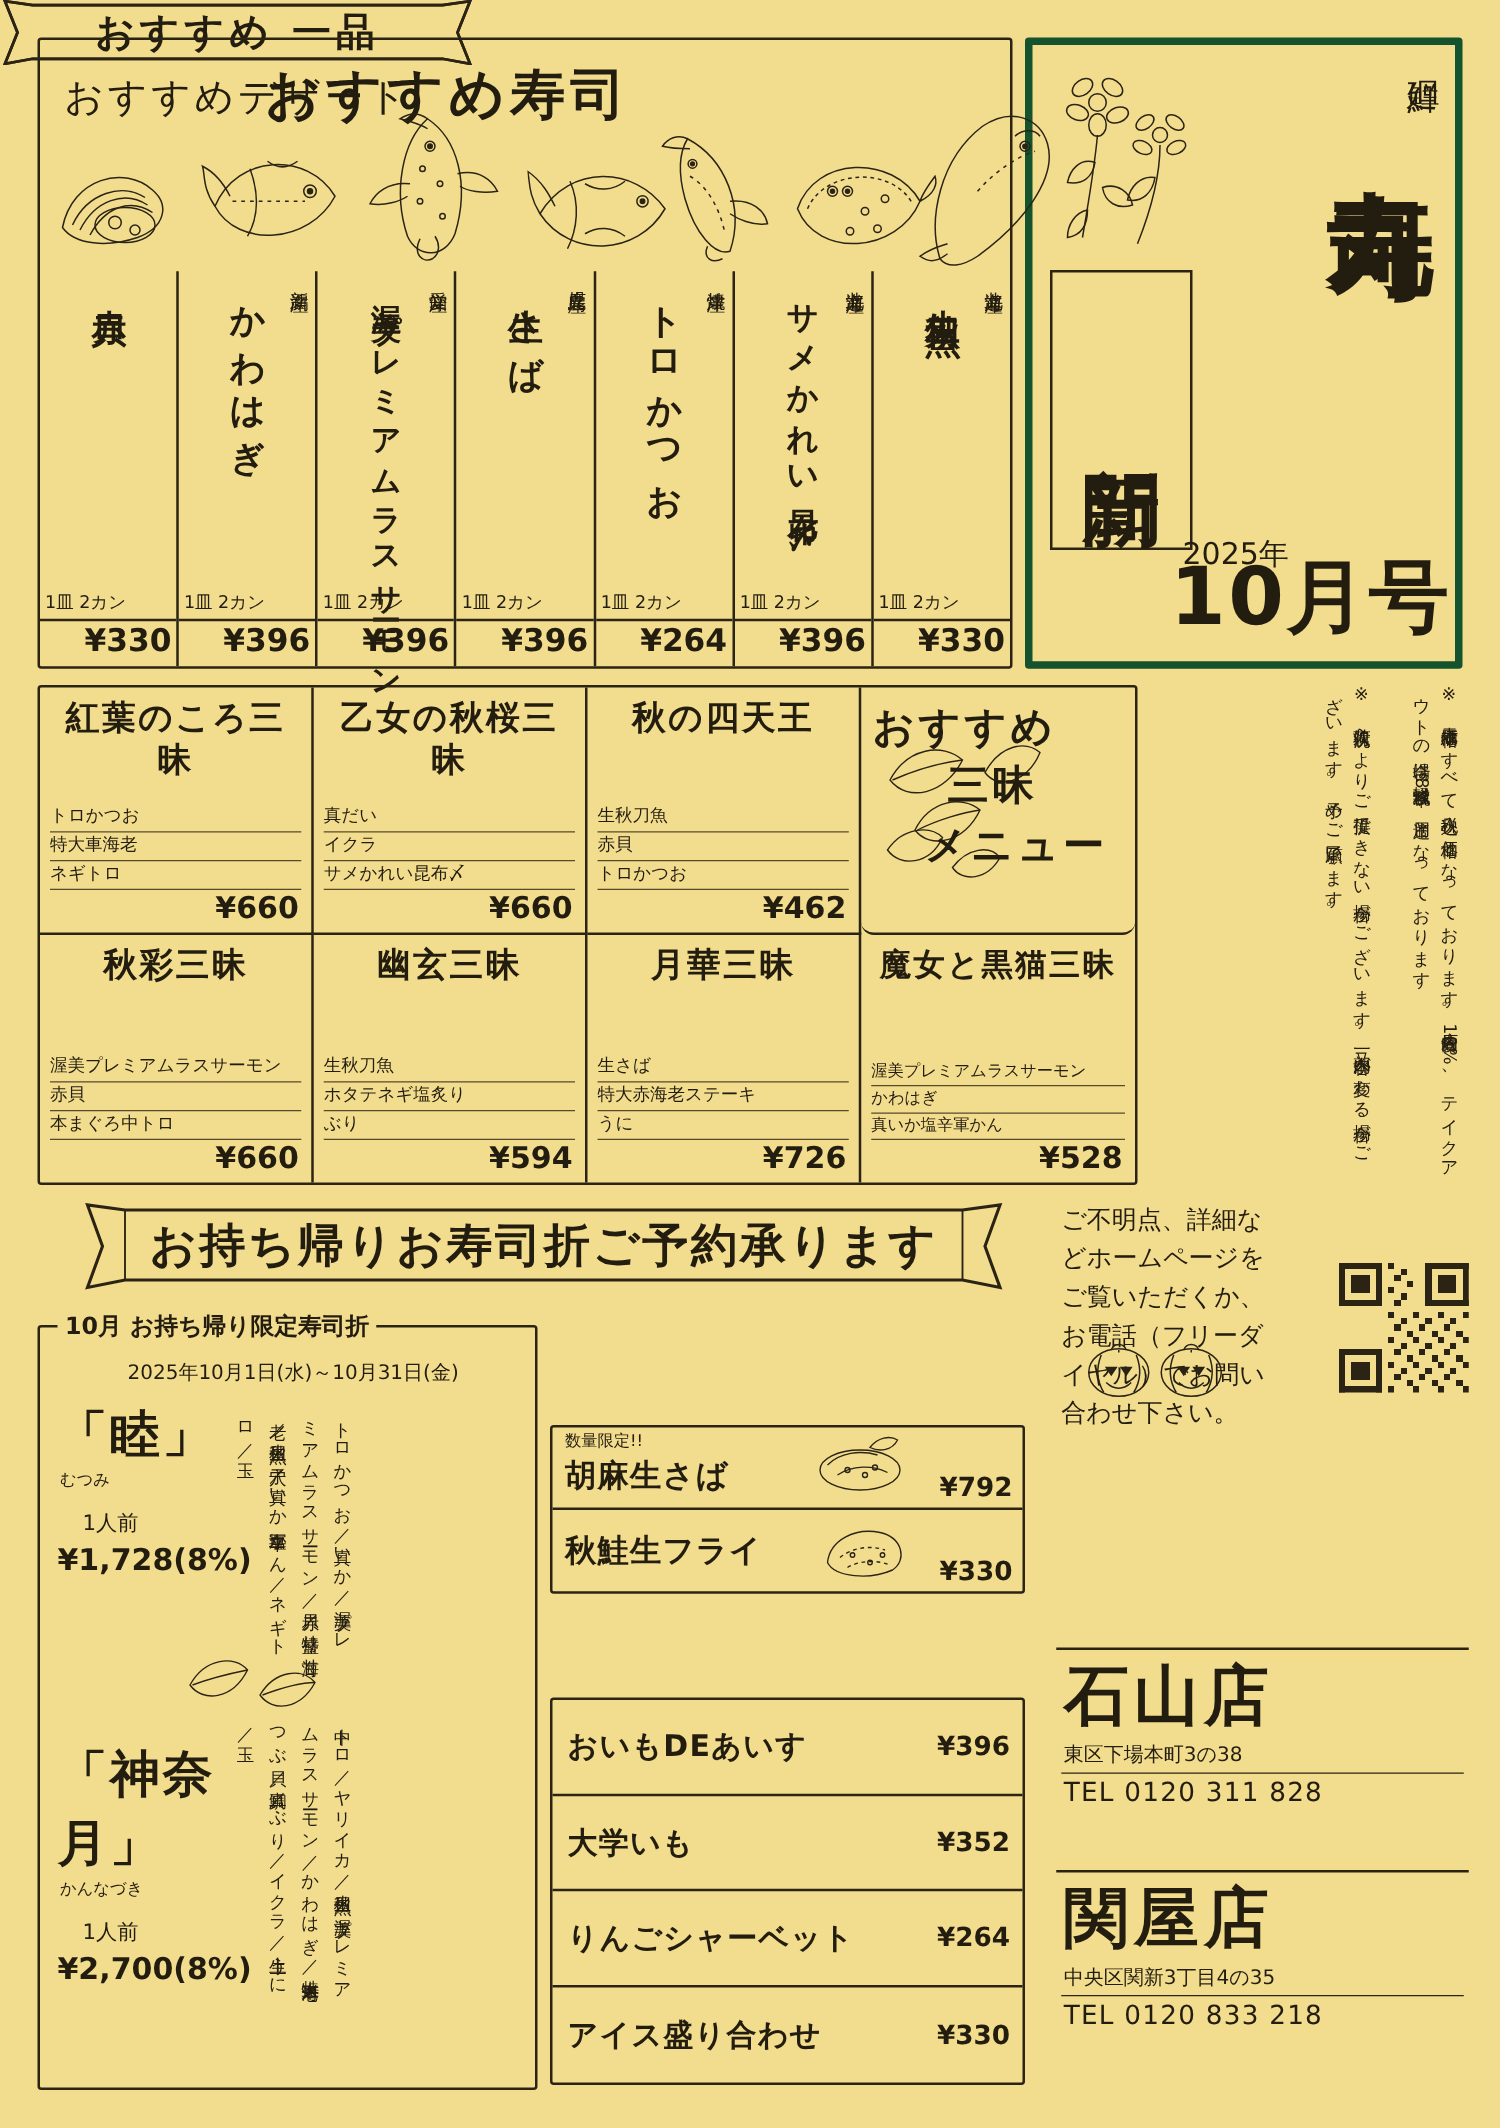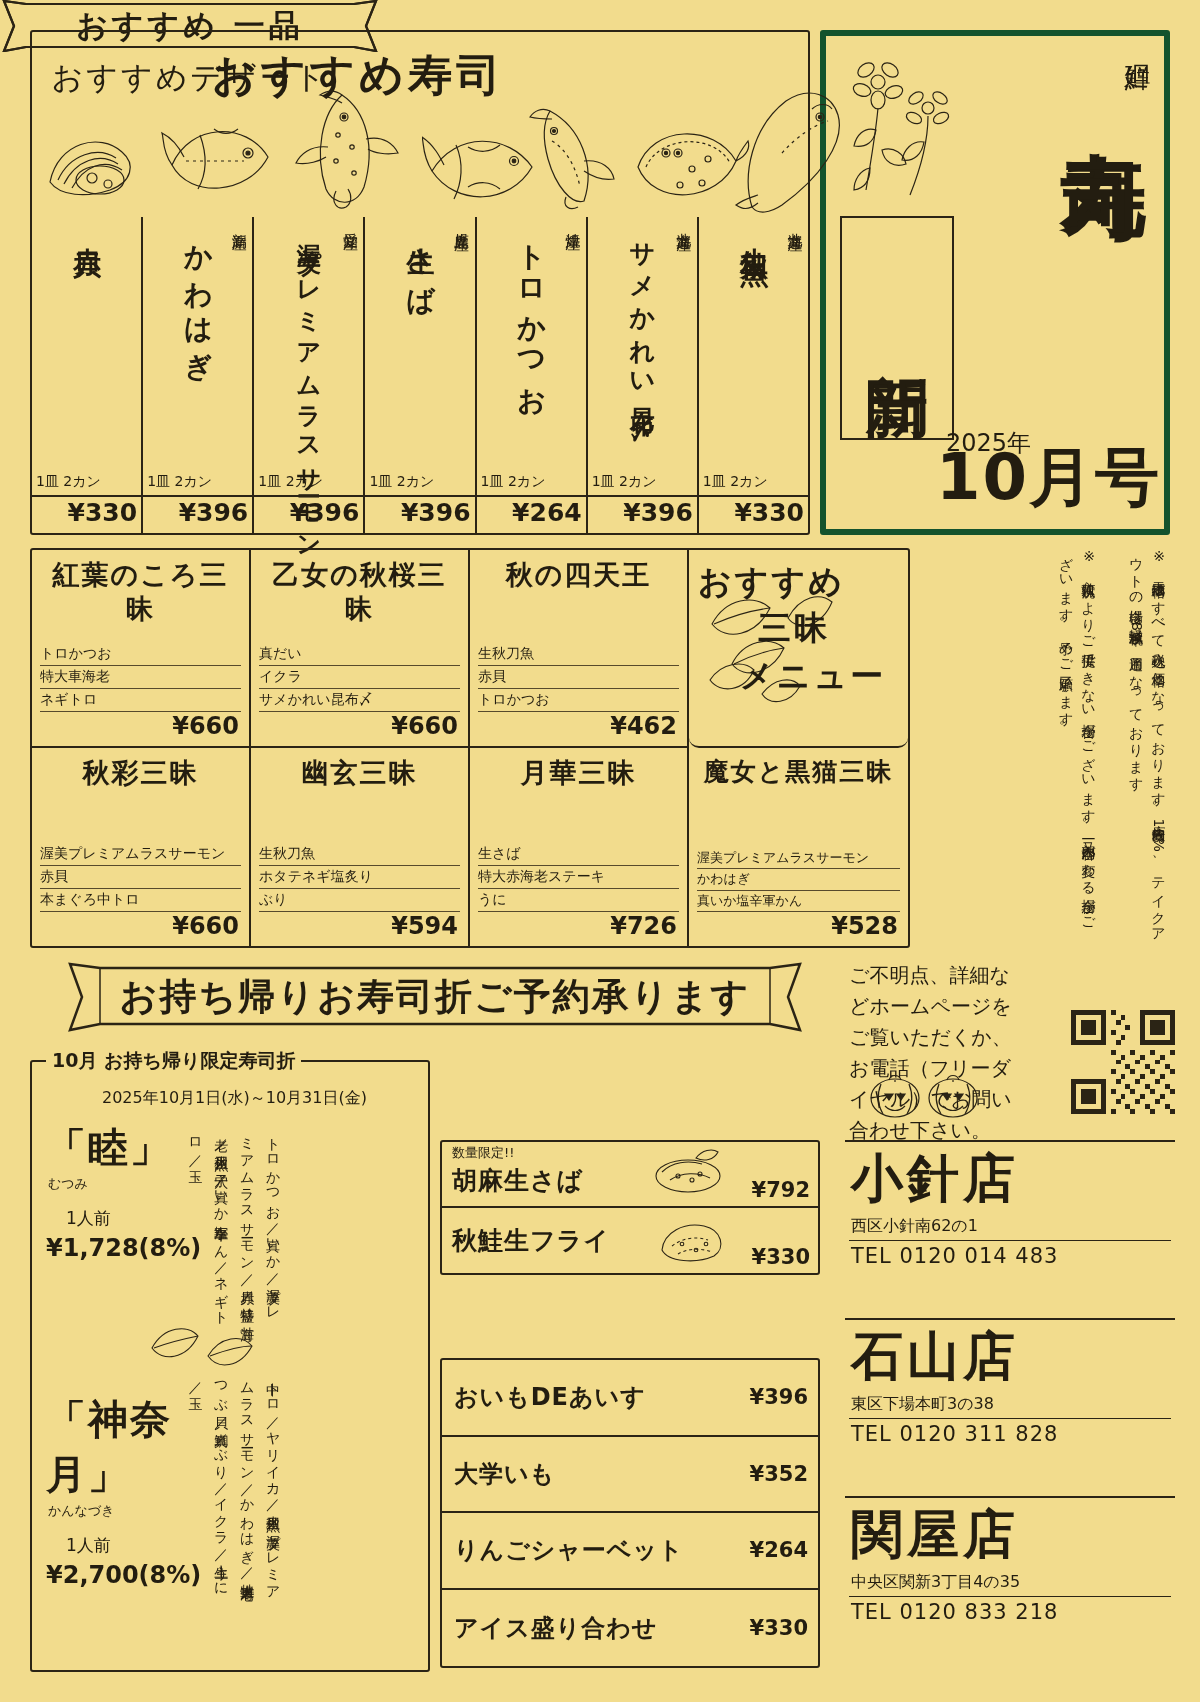--- a/index.html
+++ b/index.html
@@ -571,26 +571,20 @@
         <path d="M98 10 L98 12 M92 10 C94 4 102 4 104 10"></path>
         <path d="M84 14 C80 24 80 34 86 44 M112 14 C116 24 116 34 110 44"></path>
         <path d="M88 24 L96 24 L92 30 Z" fill="#2b2415"></path>
         <path d="M100 24 L108 24 L104 30 Z" fill="#2b2415"></path>
         <path d="M88 36 C94 42 102 42 108 36"></path>
       </g>
     </svg>
   </div>
 
   <div id="shops">
-    <div class="shop" style="top:0;">
-      <div class="sname">小針店</div>
-      <div class="uline"></div>
-      <div class="saddr">西区小針南62の1</div>
-      <div class="stel">TEL 0120 014 483</div>
-    </div>
     <div class="shop" style="top:178px;">
       <div class="sname">石山店</div>
       <div class="uline"></div>
       <div class="saddr">東区下場本町3の38</div>
       <div class="stel">TEL 0120 311 828</div>
     </div>
     <div class="shop" style="top:356px;">
       <div class="sname">関屋店</div>
       <div class="uline"></div>
       <div class="saddr">中央区関新3丁目4の35</div>

